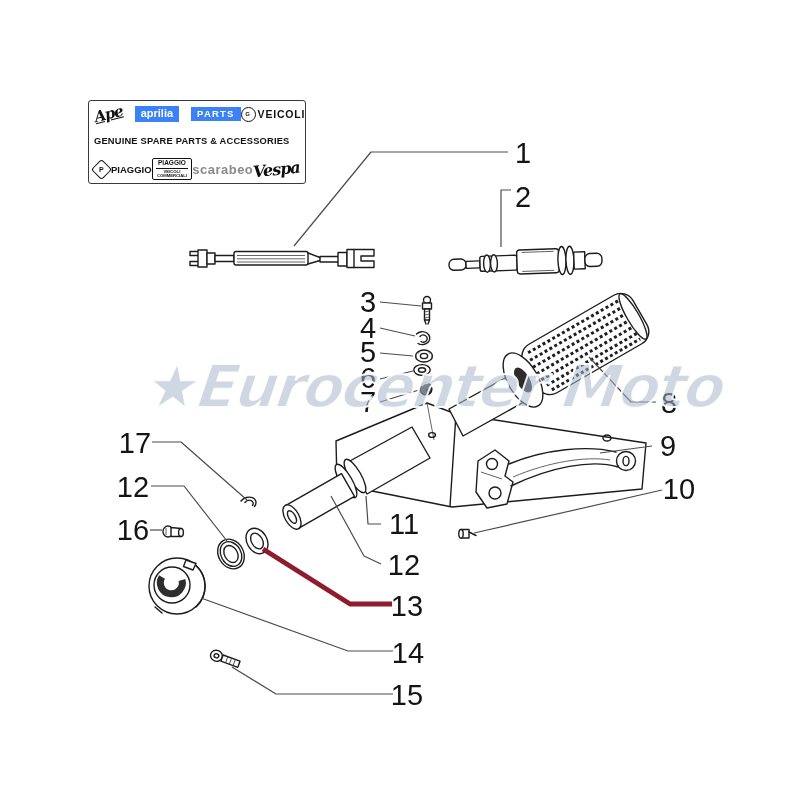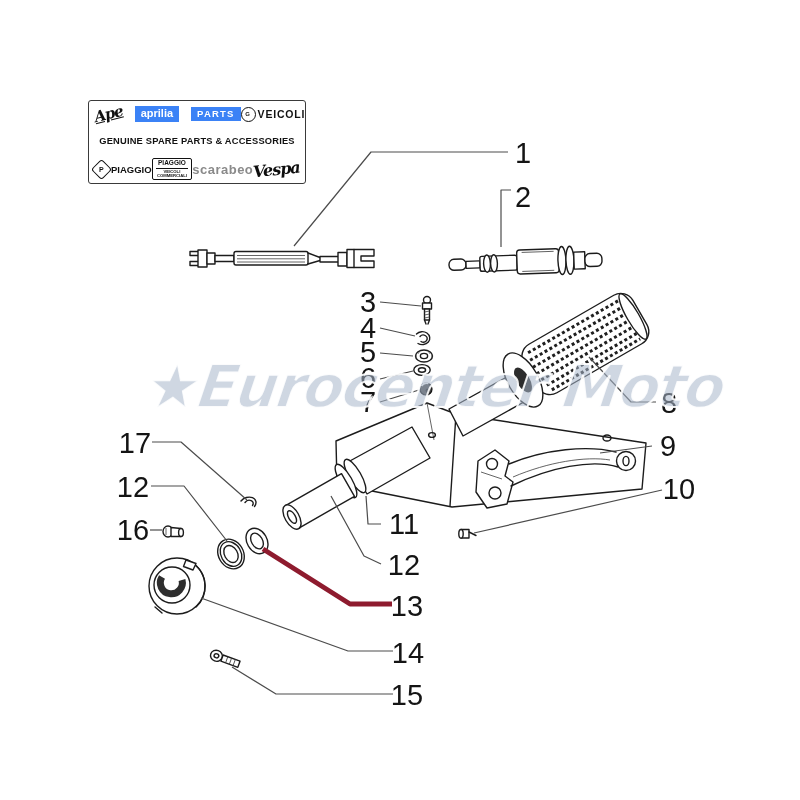--- a/index.html
+++ b/index.html
@@ -27,21 +27,21 @@
   .badge-aprilia{font-size:11px;letter-spacing:0;}
   .badge-derbi{font-size:9.5px;letter-spacing:1.2px;}
   .gilera{display:flex;align-items:center;gap:2px;font-weight:bold;
     font-size:10.5px;letter-spacing:.8px;color:#111;}
   .gilera-circle{
     width:13px;height:13px;border:1.6px solid #111;border-radius:50%;
     display:inline-flex;align-items:center;justify-content:center;
     font-size:6px;color:#111;font-weight:bold;
   }
   .tagline{
-    text-align:center;font-weight:bold;font-size:9.3px;color:#111;
+    text-align:left;font-weight:bold;font-size:9.3px;color:#111;
     letter-spacing:.2px;white-space:nowrap;
   }
   .piaggio{display:flex;align-items:center;gap:2px;font-weight:bold;
     font-size:9.5px;color:#111;}
   .piaggio-hex{
     width:13px;height:13px;border:1.5px solid #111;border-radius:3px;
     transform:rotate(45deg);display:inline-flex;align-items:center;justify-content:center;
   }
   .piaggio-hex span{transform:rotate(-45deg);font-size:7px;line-height:1;}
   .piaggio-comm{

